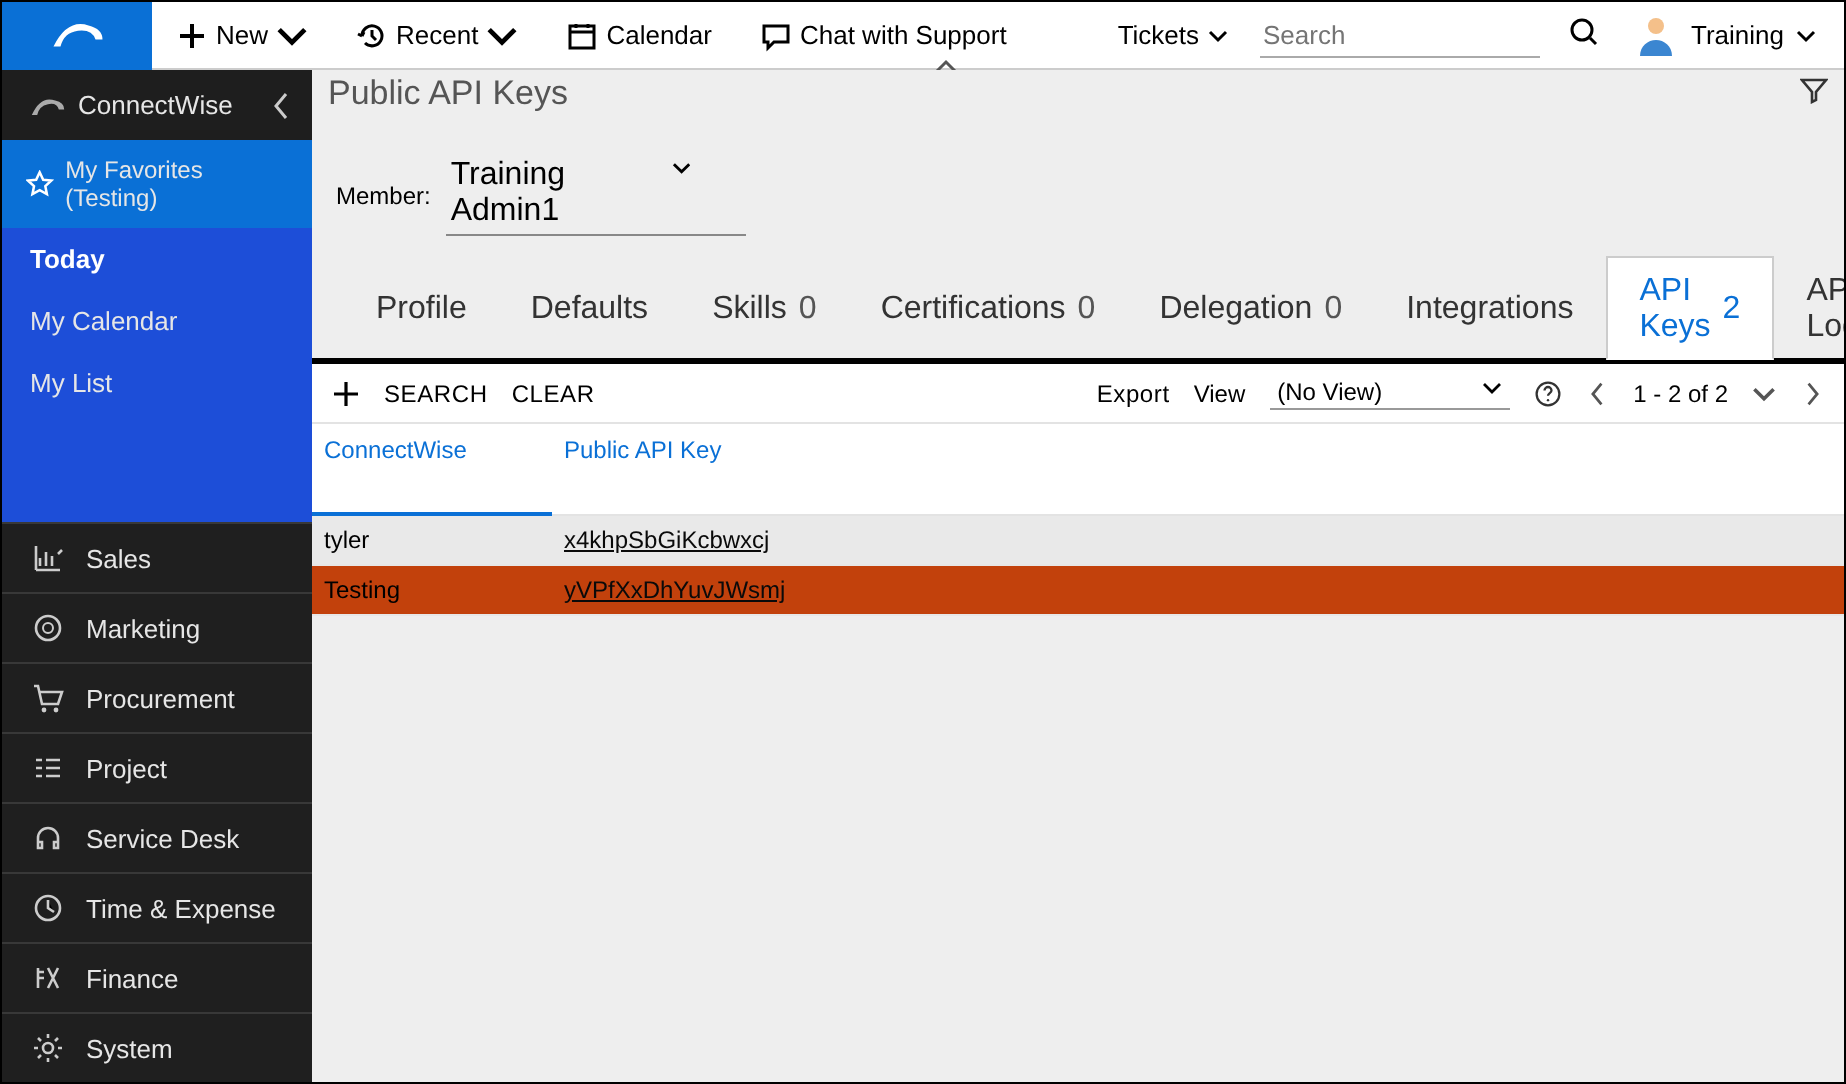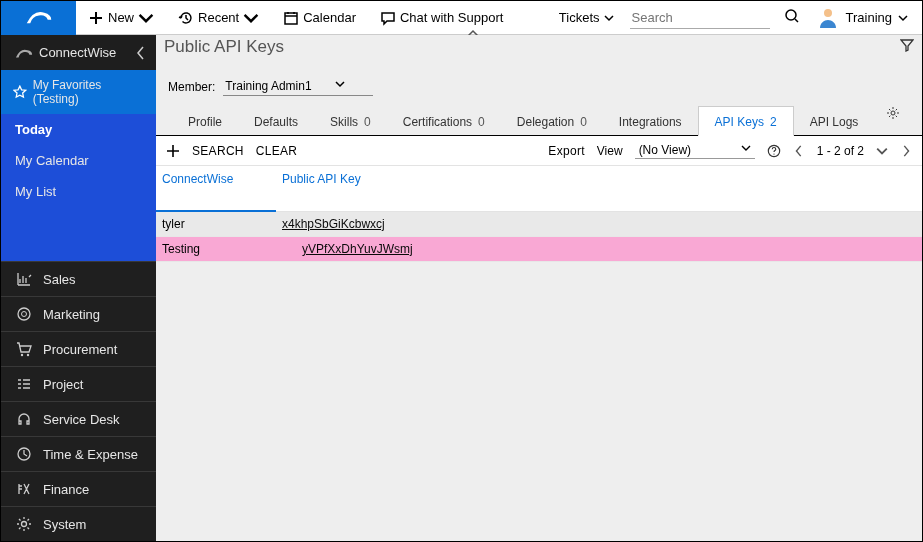--- a/index.html
+++ b/index.html
@@ -33,23 +33,23 @@
   .sb-spacer { flex: 1; }
   .sb-nav { display: flex; align-items: center; gap: 10px; padding: 8px 0 8px 14px; font-size: 13px; cursor: pointer; background: #1f1f1f; border-top: 1px solid #383838; }
   .sb-nav svg { width: 18px; height: 18px; }
 
   
   .main { position: absolute; top: 34px; left: 155px; right: 0; bottom: 0; background: #eeeeee; display: flex; flex-direction: column; }
   .crumb-row { display: flex; align-items: center; justify-content: space-between; padding: 2px 8px; font-size: 17px; color: #555; }
   .crumb-row .filter-icon svg { width: 14px; height: 14px; }
 
   .member-row { display: flex; align-items: center; gap: 8px; padding: 18px 8px 6px 12px; font-size: 12px; }
-  .member-select { border: none; border-bottom: 1px solid #888; background: transparent; padding: 2px 28px 2px 2px; font-size: 12px; position: relative; width: 150px; display: flex; justify-content: space-between; cursor: pointer; }
-
-  .tabs-row { display: flex; gap: 0; padding: 4px 8px 0 16px; border-bottom: 1px solid #000000; font-size: 12px; }
+  .member-select { border: none; border-bottom: 1px solid #888; background: transparent; padding: 2px 28px 2px 2px; font-size: 16px; position: relative; width: 150px; display: flex; justify-content: space-between; cursor: pointer; }
+
+  .tabs-row { display: flex; gap: 0; padding: 4px 8px 0 16px; border-bottom: 3px solid #000000; font-size: 16px; }
   .tab { padding: 8px 16px 6px; cursor: pointer; display: flex; gap: 6px; align-items: center; color: #333; }
   .tab.active { background: #fff; border: 1px solid #ccc; border-bottom: 1px solid #fff; margin-bottom: -1px; color: #0a70d6; }
   .tab .cnt { color: #555; }
   .tab.active .cnt { color: #0a70d6; }
   .tabs-row .gear { margin-left: 12px; width: 14px; height: 14px; cursor: pointer; }
 
   .toolbar { display: flex; align-items: center; gap: 12px; padding: 6px 10px; background: #fff; border-bottom: 1px solid #e3e3e3; font-size: 12px; }
   .toolbar .plus { width: 14px; height: 14px; cursor: pointer; }
   .toolbar .tbtn { cursor: pointer; letter-spacing: 0.3px; }
   .toolbar .tspacer { flex: 1; }
@@ -60,21 +60,21 @@
   .col-head { display: flex; background: #fff; font-size: 12px; color: #0a70d6; border-bottom: 1px solid #e3e3e3; }
   .col-head .col { padding: 6px 6px 24px 6px; }
   .col-head .col.c1 { width: 120px; border-bottom: 2px solid #0a70d6; margin-bottom: -1px; }
   .col-head .col.c2 { width: 200px; }
 
   .row { display: flex; font-size: 12px; border-bottom: 1px solid #e7e7e7; }
   .row .cell { padding: 5px 6px; }
   .row .cell.c1 { width: 120px; }
   .row .cell.c2 { width: 200px; color: #0a0a0a; text-decoration: underline; cursor: pointer; }
   .row.alt { background: #e9e9e9; align-items: flex-end; }
-  .row.reg { background: #f9a8d4; gap: 20px; }
+  .row.reg { background: #c2410c; }
 </style>
 </head>
 <body>
 
 <div class="topbar">
   <div class="logo-box">
     <svg viewBox="0 0 32 24">
         <path fill="#fff" d="M2 18 Q10 2 22 6 Q30 8 30 14 L26 14 Q24 8 16 9 Q8 10 6 18 Z"></path>
       </svg>
   </div>

